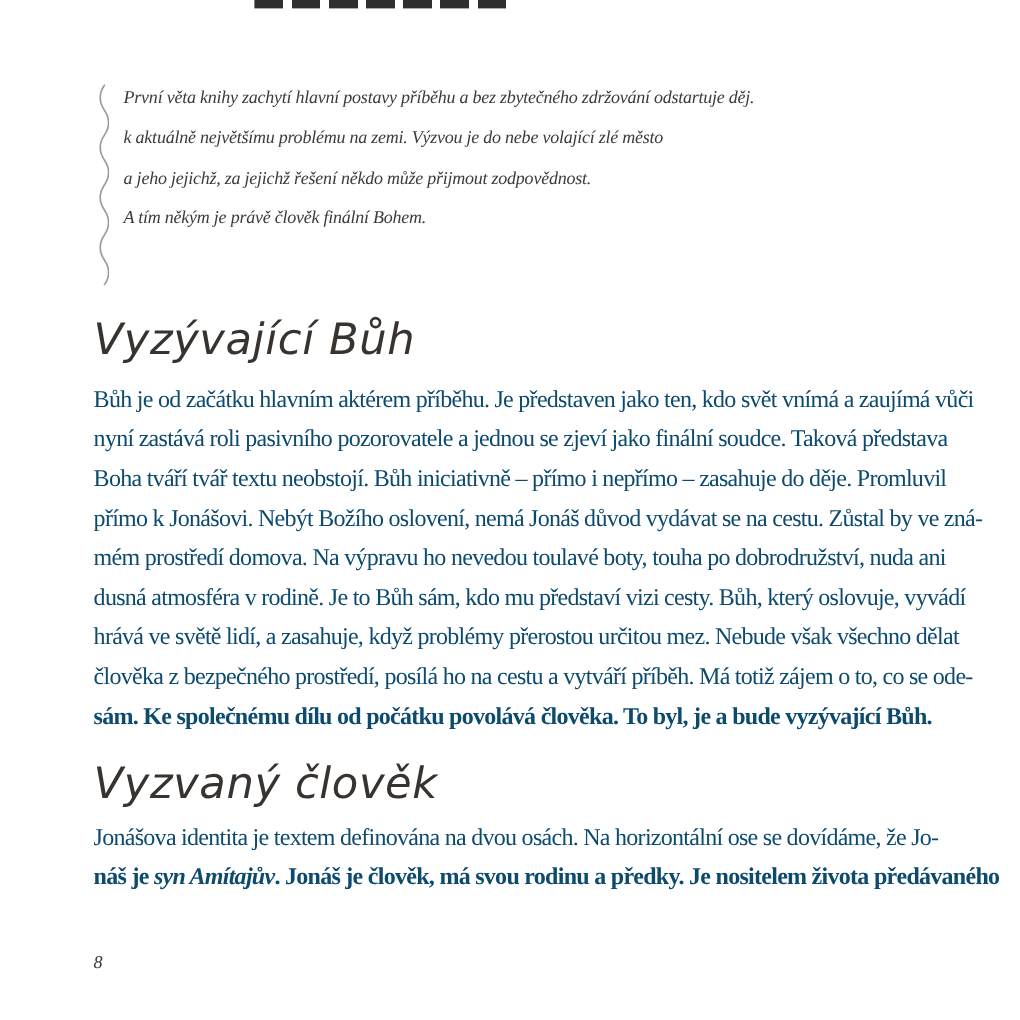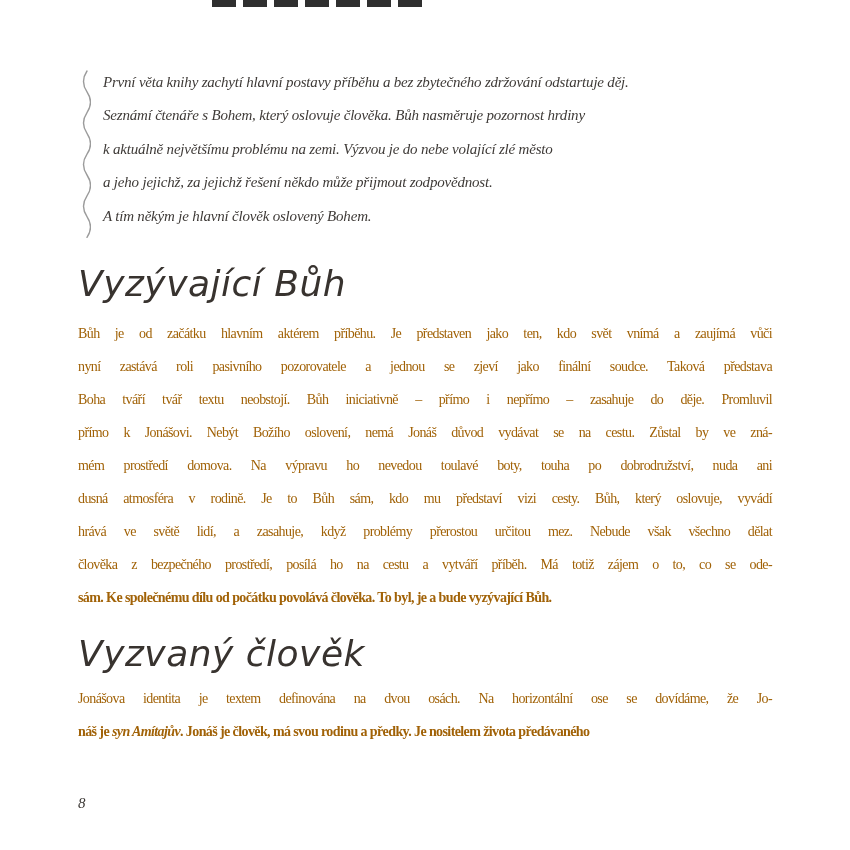--- a/index.html
+++ b/index.html
@@ -37,22 +37,22 @@
     font-size:36px; line-height:40px; letter-spacing:0.5px;
     color:#38332f;
   }
   .heading.first  { margin-top:26px; }
   .heading.second { margin-top:20px; }
 
   
   .para.p1 { margin-top:13px; }
   .para.p2 { margin-top:8px; }
   .bline {
-    font-size:14px; line-height:33px;
-    color:#a16207; letter-spacing:-0.6px;
+    font-size:20px; line-height:33px;
+    color:#0c4a6e; letter-spacing:-0.6px;
     white-space:nowrap;
   }
   .j    { text-align:justify; text-align-last:justify; }
   .last { text-align:left;font-weight:bold; }
   .it   { font-style:italic; }
 
   .pagenum {
     position:absolute; left:78px; top:795px;
     font-style:italic; font-size:15px; color:#3a3633;
   }
@@ -65,24 +65,23 @@
   <div class="ornament"></div>
 
   <div class="content">
 
     <div class="quote">
       <svg class="squiggle" width="13" height="168" viewBox="0 0 13 168">
         <path d="M9 1 q-7 10.4 0 20.8 t 0 20.8 t 0 20.8 t 0 20.8 t 0 20.8 t 0 20.8 t 0 20.8 t 0 20.8" fill="none" stroke="#9b9b9b" stroke-width="1.4" stroke-linecap="round"></path>
       </svg>
       <div class="quote-lines">
         <div class="qline">První věta knihy zachytí hlavní postavy příběhu a bez zbytečného zdržování odstartuje děj.</div>
-        <div class="qline">Seznámí čtenáře s Bohem, který oslovuje člověka. Bůh nasměruje pozornost hrdiny</div>
         <div class="qline">k aktuálně největšímu problému na zemi. Výzvou je do nebe volající zlé město</div>
         <div class="qline">a jeho jejichž, za jejichž řešení někdo může přijmout zodpovědnost.</div>
-        <div class="qline">A tím někým je hlavní člověk oslovený Bohem.</div>
+        <div class="qline">A tím někým je právě člověk finální Bohem.</div>
       </div>
     </div>
 
     <div class="heading first">Vyzývající Bůh</div>
 
     <div class="para p1">
       <div class="bline j">Bůh je od začátku hlavním aktérem příběhu. Je představen jako ten, kdo svět vnímá a zaujímá vůči</div>
       <div class="bline j">nyní zastává roli pasivního pozorovatele a jednou se zjeví jako finální soudce. Taková představa</div>
       <div class="bline j">Boha tváří tvář textu neobstojí. Bůh iniciativně – přímo i nepřímo – zasahuje do děje. Promluvil</div>
       <div class="bline j">přímo k Jonášovi. Nebýt Božího oslovení, nemá Jonáš důvod vydávat se na cestu. Zůstal by ve zná-</div>

